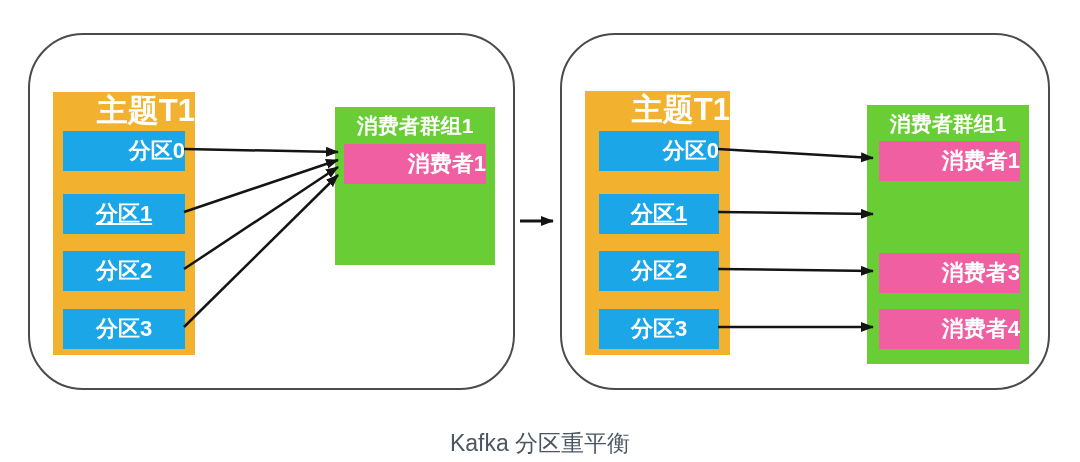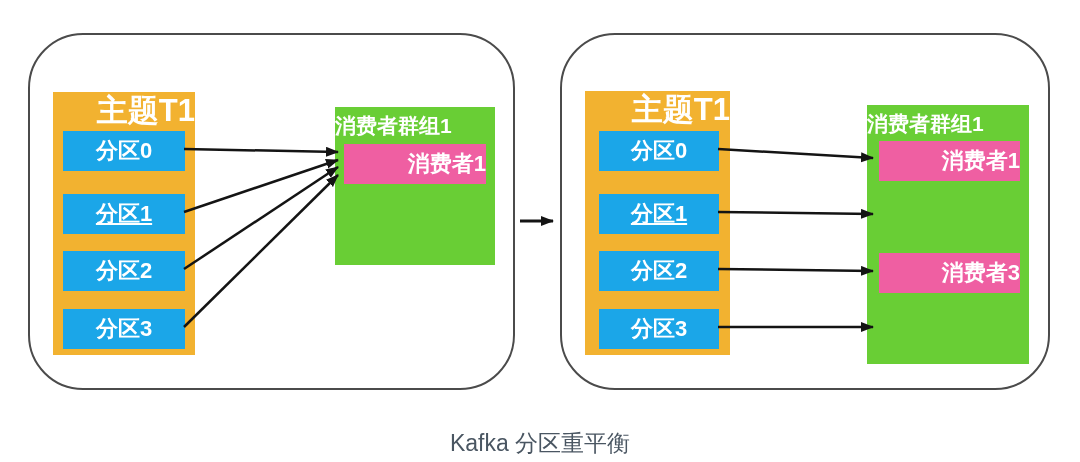--- a/index.html
+++ b/index.html
@@ -43,40 +43,40 @@
     height: 40px;
     line-height: 40px;
     text-align: center;
     background: var(--partition-bg, #1ba6e8);
     color: var(--box-text, #fff);
     font-size: 22px;
     font-weight: bold;
   }
   #panel-before .partition { left: 10px; width: 122px; }
   #panel-after  .partition { left: 14px; width: 120px; }
-  .partition.p0 { top: 39px;  }
+  .partition.p0 { top: 39px; text-align: right;  }
   .partition.p1 { top: 102px; text-decoration: underline; }
   .partition.p2 { top: 159px; }
   .partition.p3 { top: 217px; }
   #panel-after .partition.p0 { top: 40px;  }
   #panel-after .partition.p1 { top: 103px; }
   #panel-after .partition.p2 { top: 160px; }
   #panel-after .partition.p3 { top: 218px; }
 
   .group {
     position: absolute;
     background: var(--group-bg, #69ce35);
   }
   #panel-before .group { left: 305px; top: 72px; width: 160px; height: 158px; }
   #panel-after  .group { left: 305px; top: 70px; width: 162px; height: 259px; }
 
   .group-title {
     height: 37px;
     line-height: 37px;
-    text-align: left;
+    text-align: center;
     color: var(--box-text, #fff);
     font-size: 21px;
     font-weight: bold;
   }
   .consumer {
     position: absolute;
     height: 40px;
     line-height: 40px;
     text-align: right;
     background: var(--consumer-bg, #ef5fa2);
@@ -136,20 +136,21 @@
       <div class="topic-title">主题T1</div>
       <div class="partition p0">分区0</div>
       <div class="partition p1">分区1</div>
       <div class="partition p2">分区2</div>
       <div class="partition p3">分区3</div>
     </div>
     <div class="group">
       <div class="group-title">消费者群组1</div>
       <div class="consumer c0">消费者1</div>
       <div class="consumer c2">消费者3</div>
+      <div class="consumer c3">消费者4</div>
     </div>
   </div>
 
   <svg class="arrows" viewBox="0 0 1080 462" xmlns="http://www.w3.org/2000/svg">
     <defs>
       <marker id="ah" markerUnits="userSpaceOnUse" markerWidth="14" markerHeight="11" refX="12" refY="5" orient="auto">
         <path class="head" d="M0,0 L13,5 L0,10 Z"></path>
       </marker>
     </defs>
 

